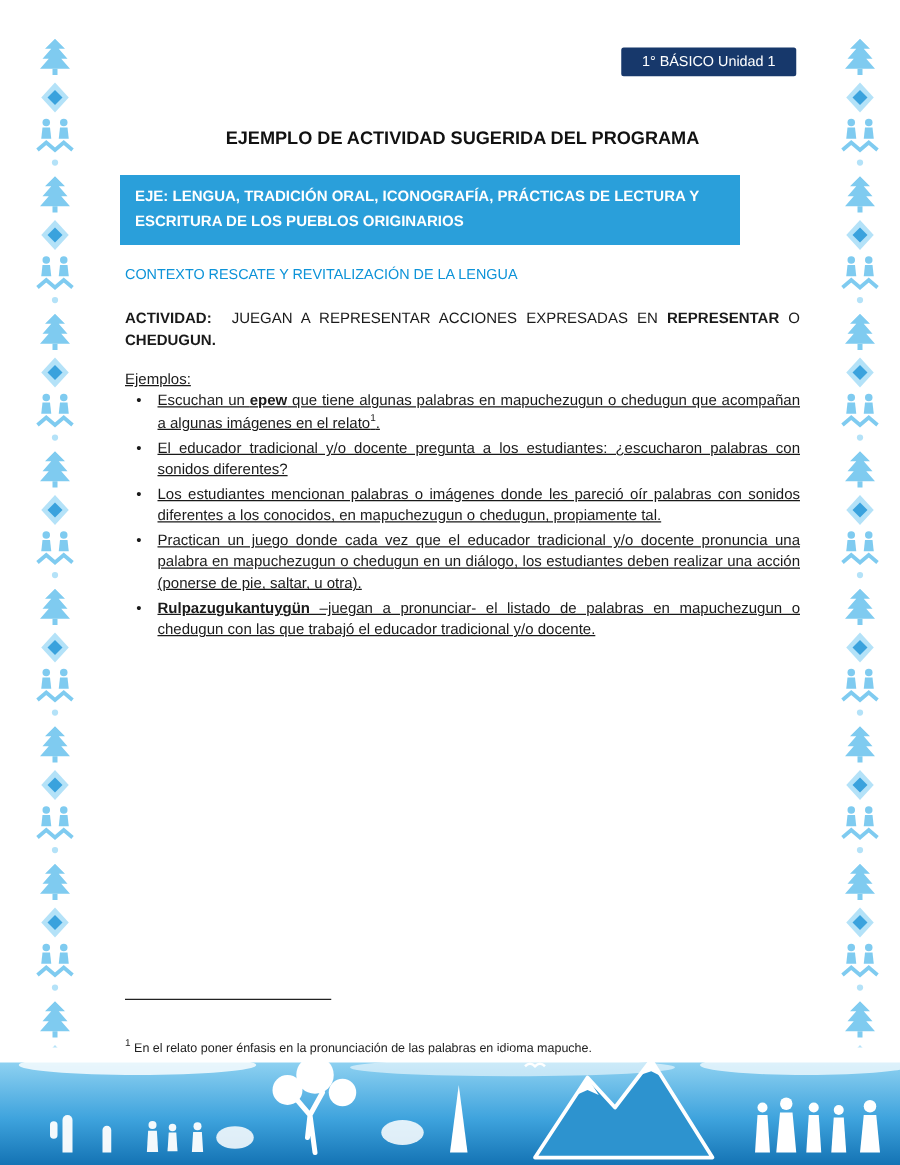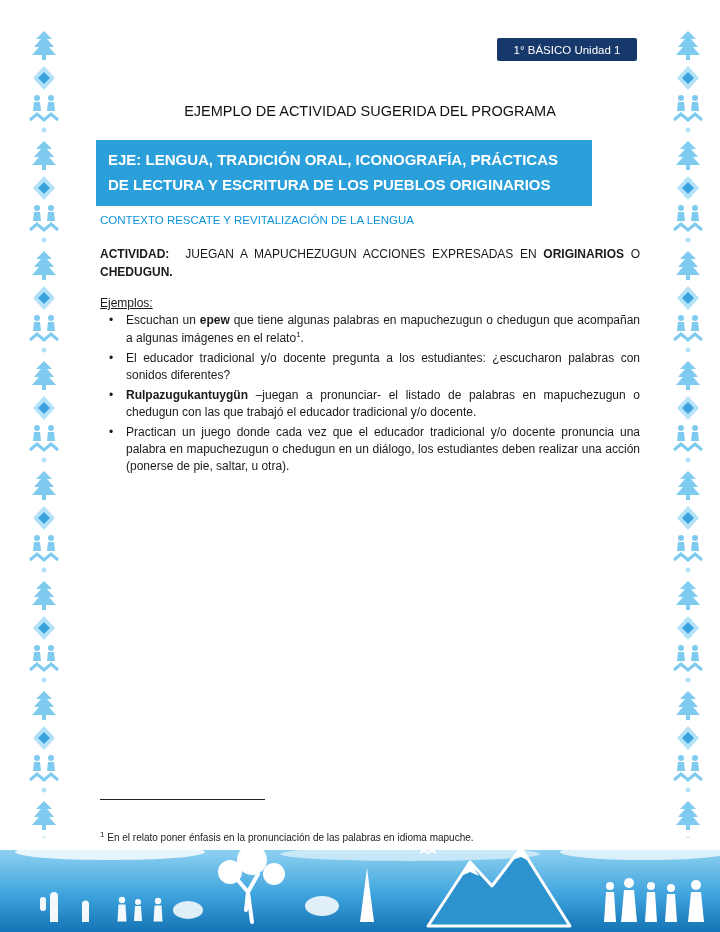--- a/index.html
+++ b/index.html
@@ -22,27 +22,27 @@
     position:absolute; top:38px; right:83px;
     width:140px; height:23px;
     background:#17386b; color:#fff;
     font-size:11.5px; font-weight:400;
     display:flex; align-items:center; justify-content:center;
     border-radius:2px;
   }
 
   .title {
     position:absolute; top:103px; left:100px; width:540px;
-    text-align:center; font-size:14.5px; font-weight:normal; color:#111;
+    text-align:center; font-size:14.5px; font-weight:bold; color:#111;
   }
 
   .eje-banner {
     position:absolute; top:140px; left:96px; width:496px;
     background:#2a9fda; color:#ffffff;
-    font-weight:bold; font-size:15px; line-height:1.65;
+    font-weight:bold; font-size:12px; line-height:1.65;
     padding:8px 12px;
   }
 
   .context-heading {
     position:absolute; top:214px; left:100px; width:540px;
     color:#0d93d8; font-weight:normal; font-size:11.5px;
   }
 
   .activity {
     position:absolute; top:245px; left:100px; width:540px;
@@ -59,20 +59,21 @@
   }
 
   .bullets {
     position:absolute; top:312px; left:100px; width:540px;
     list-style:none;
   }
   .bullet {
     position:relative; padding-left:26px;
     font-size:12px; line-height:1.42; text-align:justify;
     margin-bottom:3px;
+    text-decoration:underline;
   }
   .bullet::before {
     content:"\2022";
     position:absolute; left:9px; top:0;
     font-size:12px;
   }
 
   .footnote-rule {
     position:absolute; top:799px; left:100px; width:165px;
     border-top:1.5px solid #222;
@@ -155,28 +156,29 @@
   </div>
 
   <h1 class="title">EJEMPLO DE ACTIVIDAD SUGERIDA DEL PROGRAMA</h1>
 
   <div class="eje-banner">
     <span>EJE:  LENGUA, TRADICIÓN ORAL, ICONOGRAFÍA, PRÁCTICAS DE LECTURA Y ESCRITURA DE LOS PUEBLOS ORIGINARIOS</span>
   </div>
 
   <h2 class="context-heading">CONTEXTO RESCATE Y REVITALIZACIÓN DE LA LENGUA</h2>
 
-  <p class="activity"><span class="gap">ACTIVIDAD:</span><span>JUEGAN A MAPUCHEZUGUN ACCIONES EXPRESADAS EN </span><span class="b">ORIGINARIOS</span><span> O </span><span class="b">CHEDUGUN.</span></p>
+  <p class="activity"><span class="gap">ACTIVIDAD:</span><span>JUEGAN A REPRESENTAR ACCIONES EXPRESADAS EN </span><span class="b">REPRESENTAR</span><span> O </span><span class="b">CHEDUGUN.</span></p>
 
   <p class="examples-label">Ejemplos:</p>
   <ul class="bullets">
       <li class="bullet"><span>Escuchan un </span><span class="b">epew</span><span> que tiene algunas palabras en mapuchezugun o chedugun que acompañan a algunas imágenes en el relato</span><sup>1</sup><span>.</span></li>
       <li class="bullet"><span>El educador tradicional y/o docente pregunta a los estudiantes: ¿escucharon palabras con sonidos diferentes?</span></li>
+      <li class="bullet"><span>Los estudiantes mencionan palabras o imágenes donde les pareció oír palabras con sonidos diferentes a los conocidos, en mapuchezugun o chedugun, propiamente tal.</span></li>
+      <li class="bullet"><span>Practican un juego donde cada vez que el educador tradicional y/o docente pronuncia una palabra en mapuchezugun o chedugun en un diálogo, los estudiantes deben realizar una acción (ponerse de pie, saltar, u otra).</span></li>
       <li class="bullet"><span class="b">Rulpazugukantuygün</span><span> –juegan a pronunciar- el listado de palabras en mapuchezugun o chedugun con las que trabajó el educador tradicional y/o docente.</span></li>
-      <li class="bullet"><span>Practican un juego donde cada vez que el educador tradicional y/o docente pronuncia una palabra en mapuchezugun o chedugun en un diálogo, los estudiantes deben realizar una acción (ponerse de pie, saltar, u otra).</span></li>
     </ul>
 
   <div class="footnote-rule"></div>
   <p class="footnote"><sup>1</sup><span> En el relato poner énfasis en la pronunciación de las palabras en idioma mapuche.</span></p>
 
   <div class="footer-art">
     <span>
     <svg width="720" height="108" viewBox="0 0 720 108" xmlns="http://www.w3.org/2000/svg" preserveAspectRatio="none">
       <defs>
         <linearGradient id="sea" x1="0" y1="0" x2="0" y2="1">

